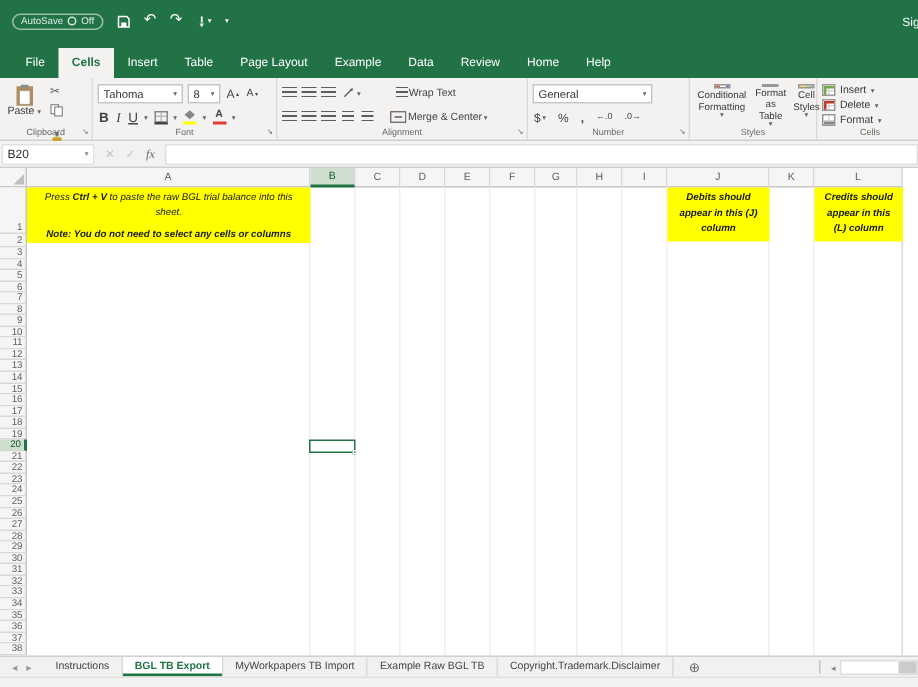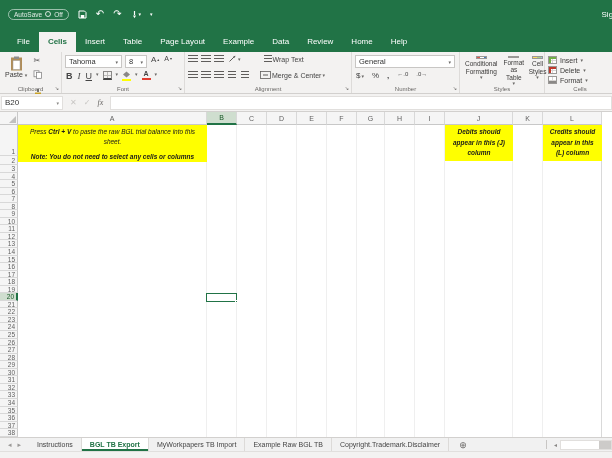--- a/index.html
+++ b/index.html
@@ -28,21 +28,21 @@
   .tellme { display:flex; align-items:center; gap:4px; color:#fff; font-size:8px;
             padding:5px 8px 6px; white-space:nowrap; }
 
   
   .ribbon { position:absolute; top:52px; left:0; right:0; height:42px; background:#f3f2f1;
             border-bottom:1px solid #d2d0ce; display:flex; }
   .rgroup { position:relative; border-right:1px solid #dddbd9; padding:3px 3px 11px; flex-shrink:0; }
   .rgroup-label { position:absolute; bottom:1px; left:0; right:0; text-align:center;
                   font-size:6px; color:#6a6866; }
   .launcher { position:absolute; bottom:2px; right:2px; font-size:5px; color:#6a6866; }
-  .rrow { display:flex; align-items:flex-start; gap:3px; height:14px; }
+  .rrow { display:flex; align-items:center; gap:3px; height:14px; }
   .ribtn { display:flex; align-items:center; gap:1px; color:#444; font-size:8px; padding:0 1px; }
   .caret { font-size:5px; color:#6a6866; }
   .lines { width:10px; height:8px;
            background:repeating-linear-gradient(to bottom,#5f5d5b 0 1px,transparent 1px 3px); }
   .sel-box { background:#fff; border:1px solid #c8c6c4; font-size:7.5px; color:#333;
              display:flex; align-items:center; justify-content:space-between; padding:0 3px; height:13px; }
   .colorbar { display:block; width:9px; height:2px; margin-top:1px; }
   .stackbtn { display:flex; flex-direction:column; align-items:center; justify-content:flex-start;
               font-size:6.5px; color:#3b3a39; text-align:center; line-height:1.15; padding:1px 2px; }
   .ico-grid { width:11px; height:10px; border:1px solid #9a9896; margin-bottom:1px; }
@@ -268,21 +268,21 @@
           <span>Merge &amp; Center</span>
           <span class="caret">▾</span>
         </span>
       </div>
       <div class="rgroup-label">Alignment</div>
       <span class="launcher">↘</span>
     </div>
 
     <div class="rgroup" style="width:108px">
       <div class="rrow">
-        <div class="sel-box" style="width:100px">
+        <div class="sel-box" style="width:80px">
           <span>General</span>
             <span class="caret">▾</span>
         </div>
       </div>
       <div class="rrow" style="margin-top:2px;gap:6px;">
         <span class="ribtn">$ <span class="caret">▾</span></span>
         <span class="ribtn">%</span>
         <span class="ribtn" style="font-weight:bold;">,</span>
         <span class="ribtn" style="font-size:6px;">←.0</span>
         <span class="ribtn" style="font-size:6px;">.0→</span>

